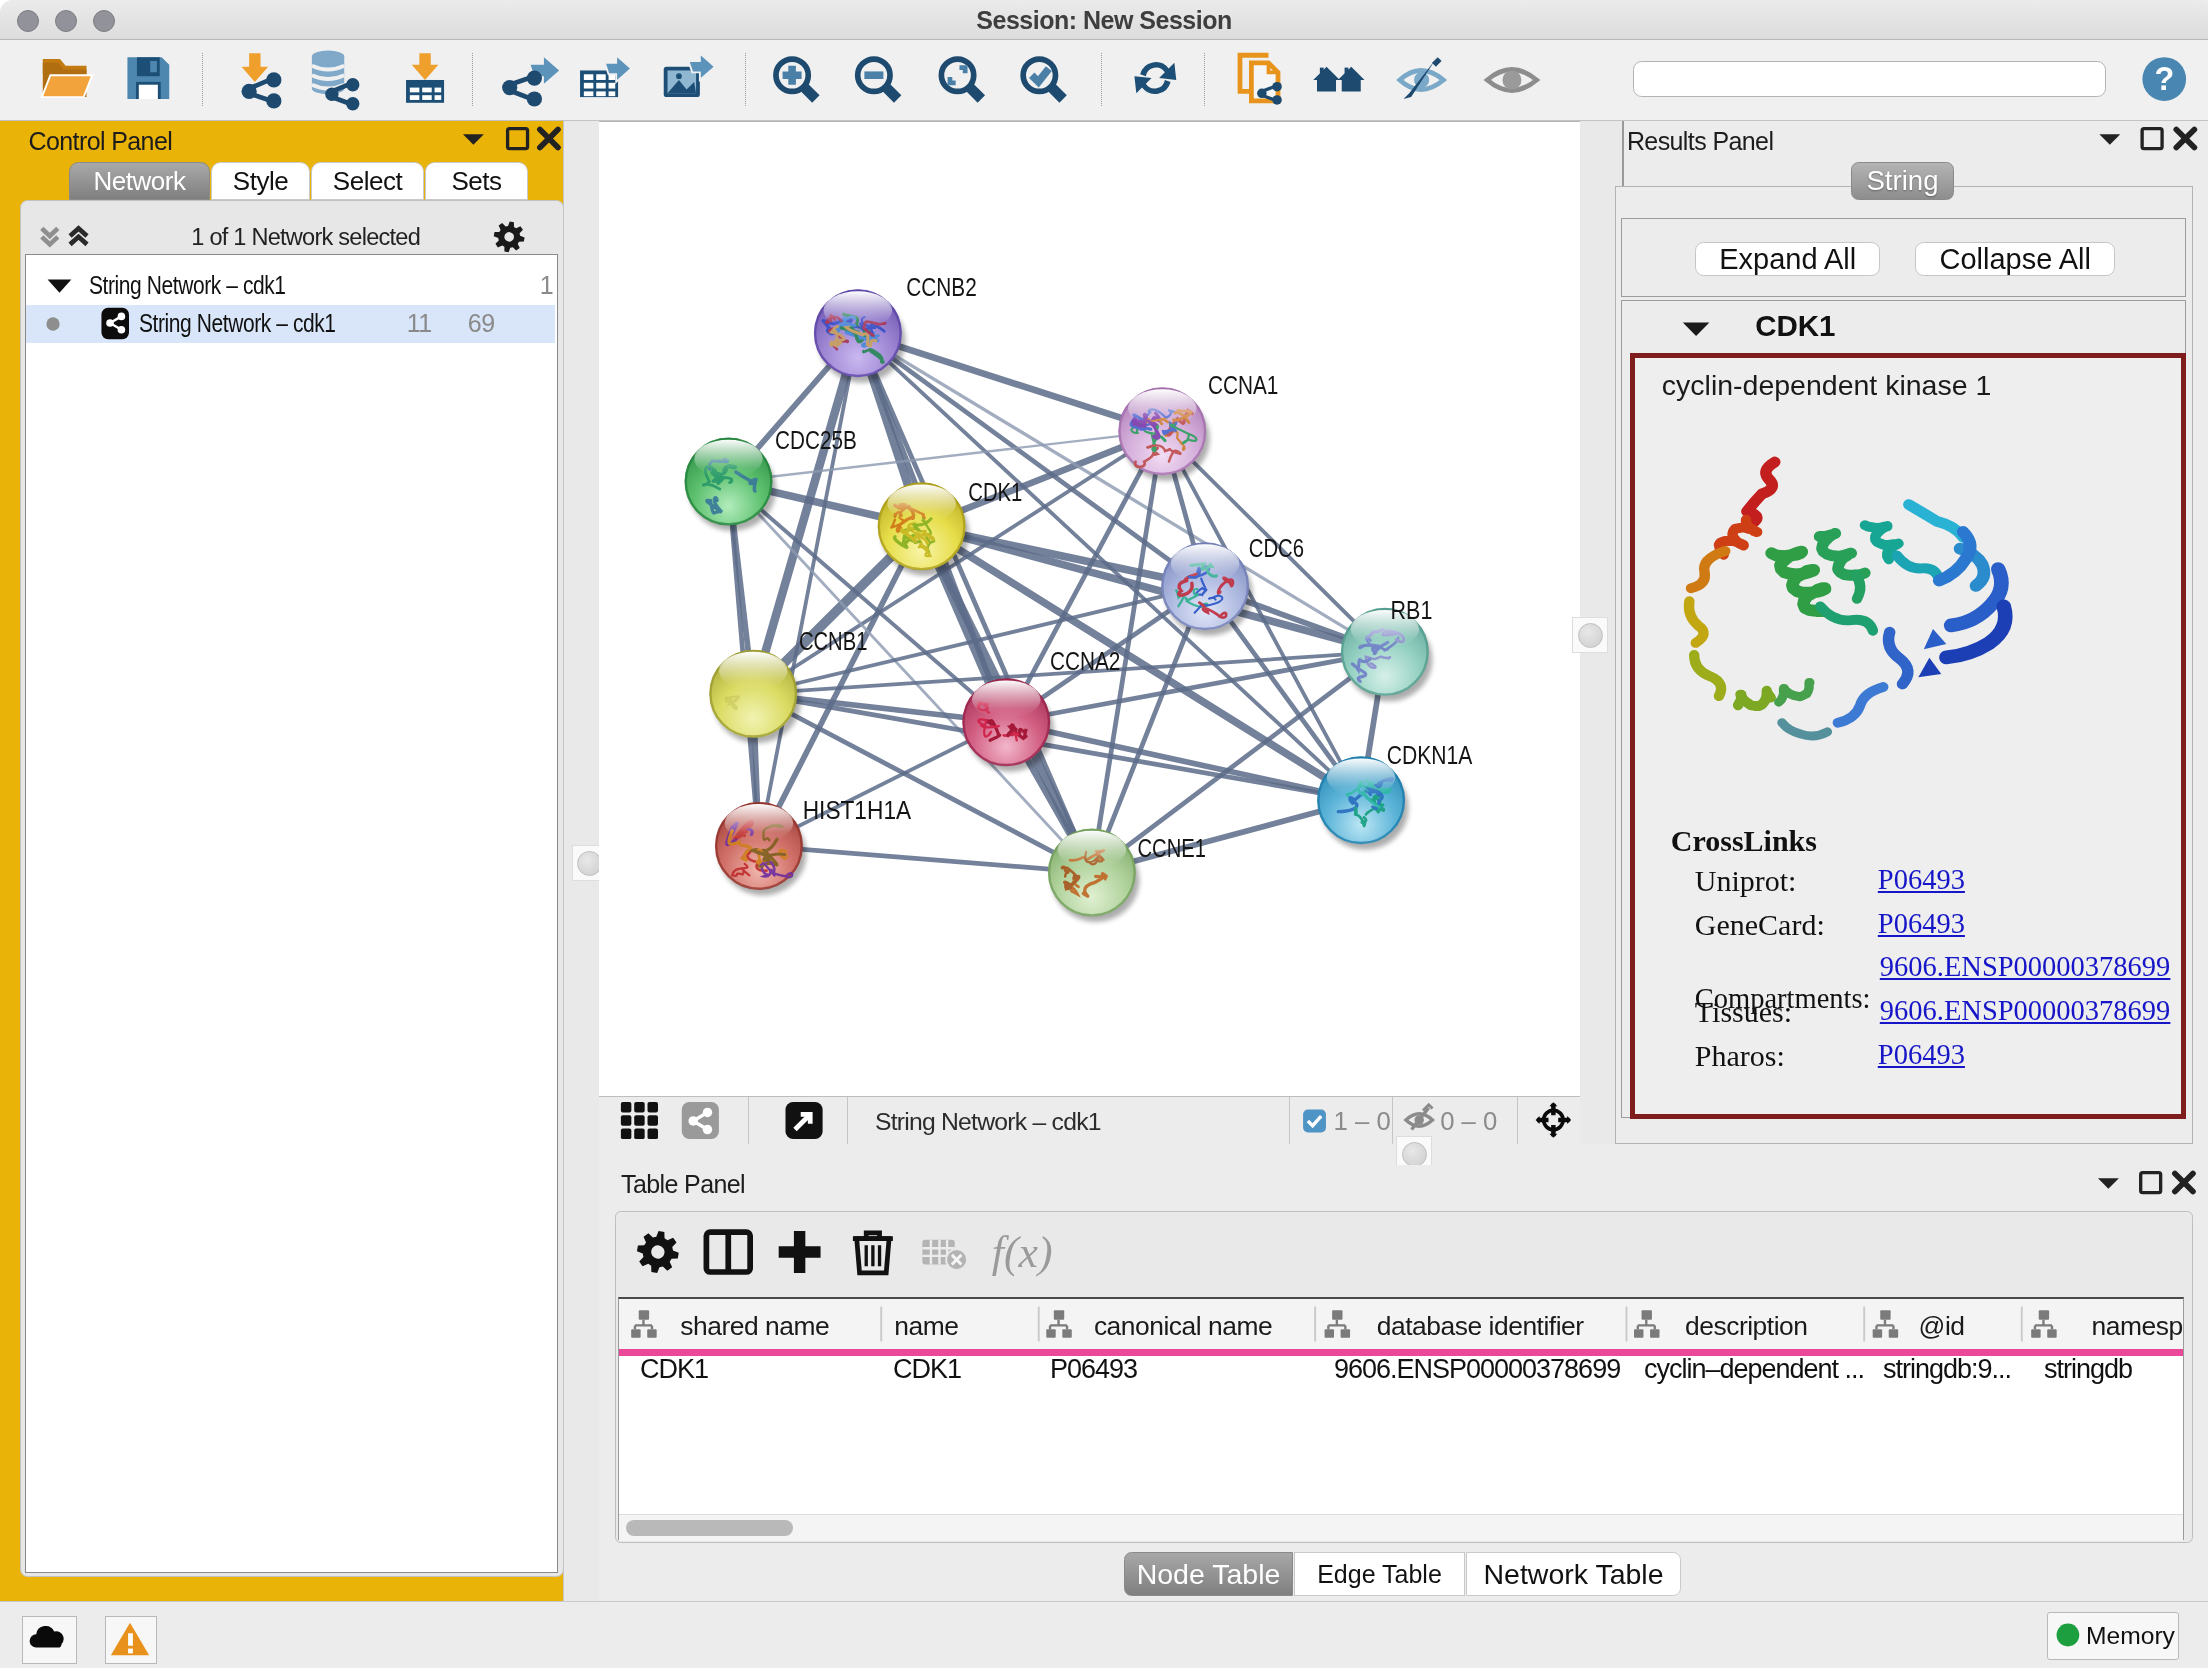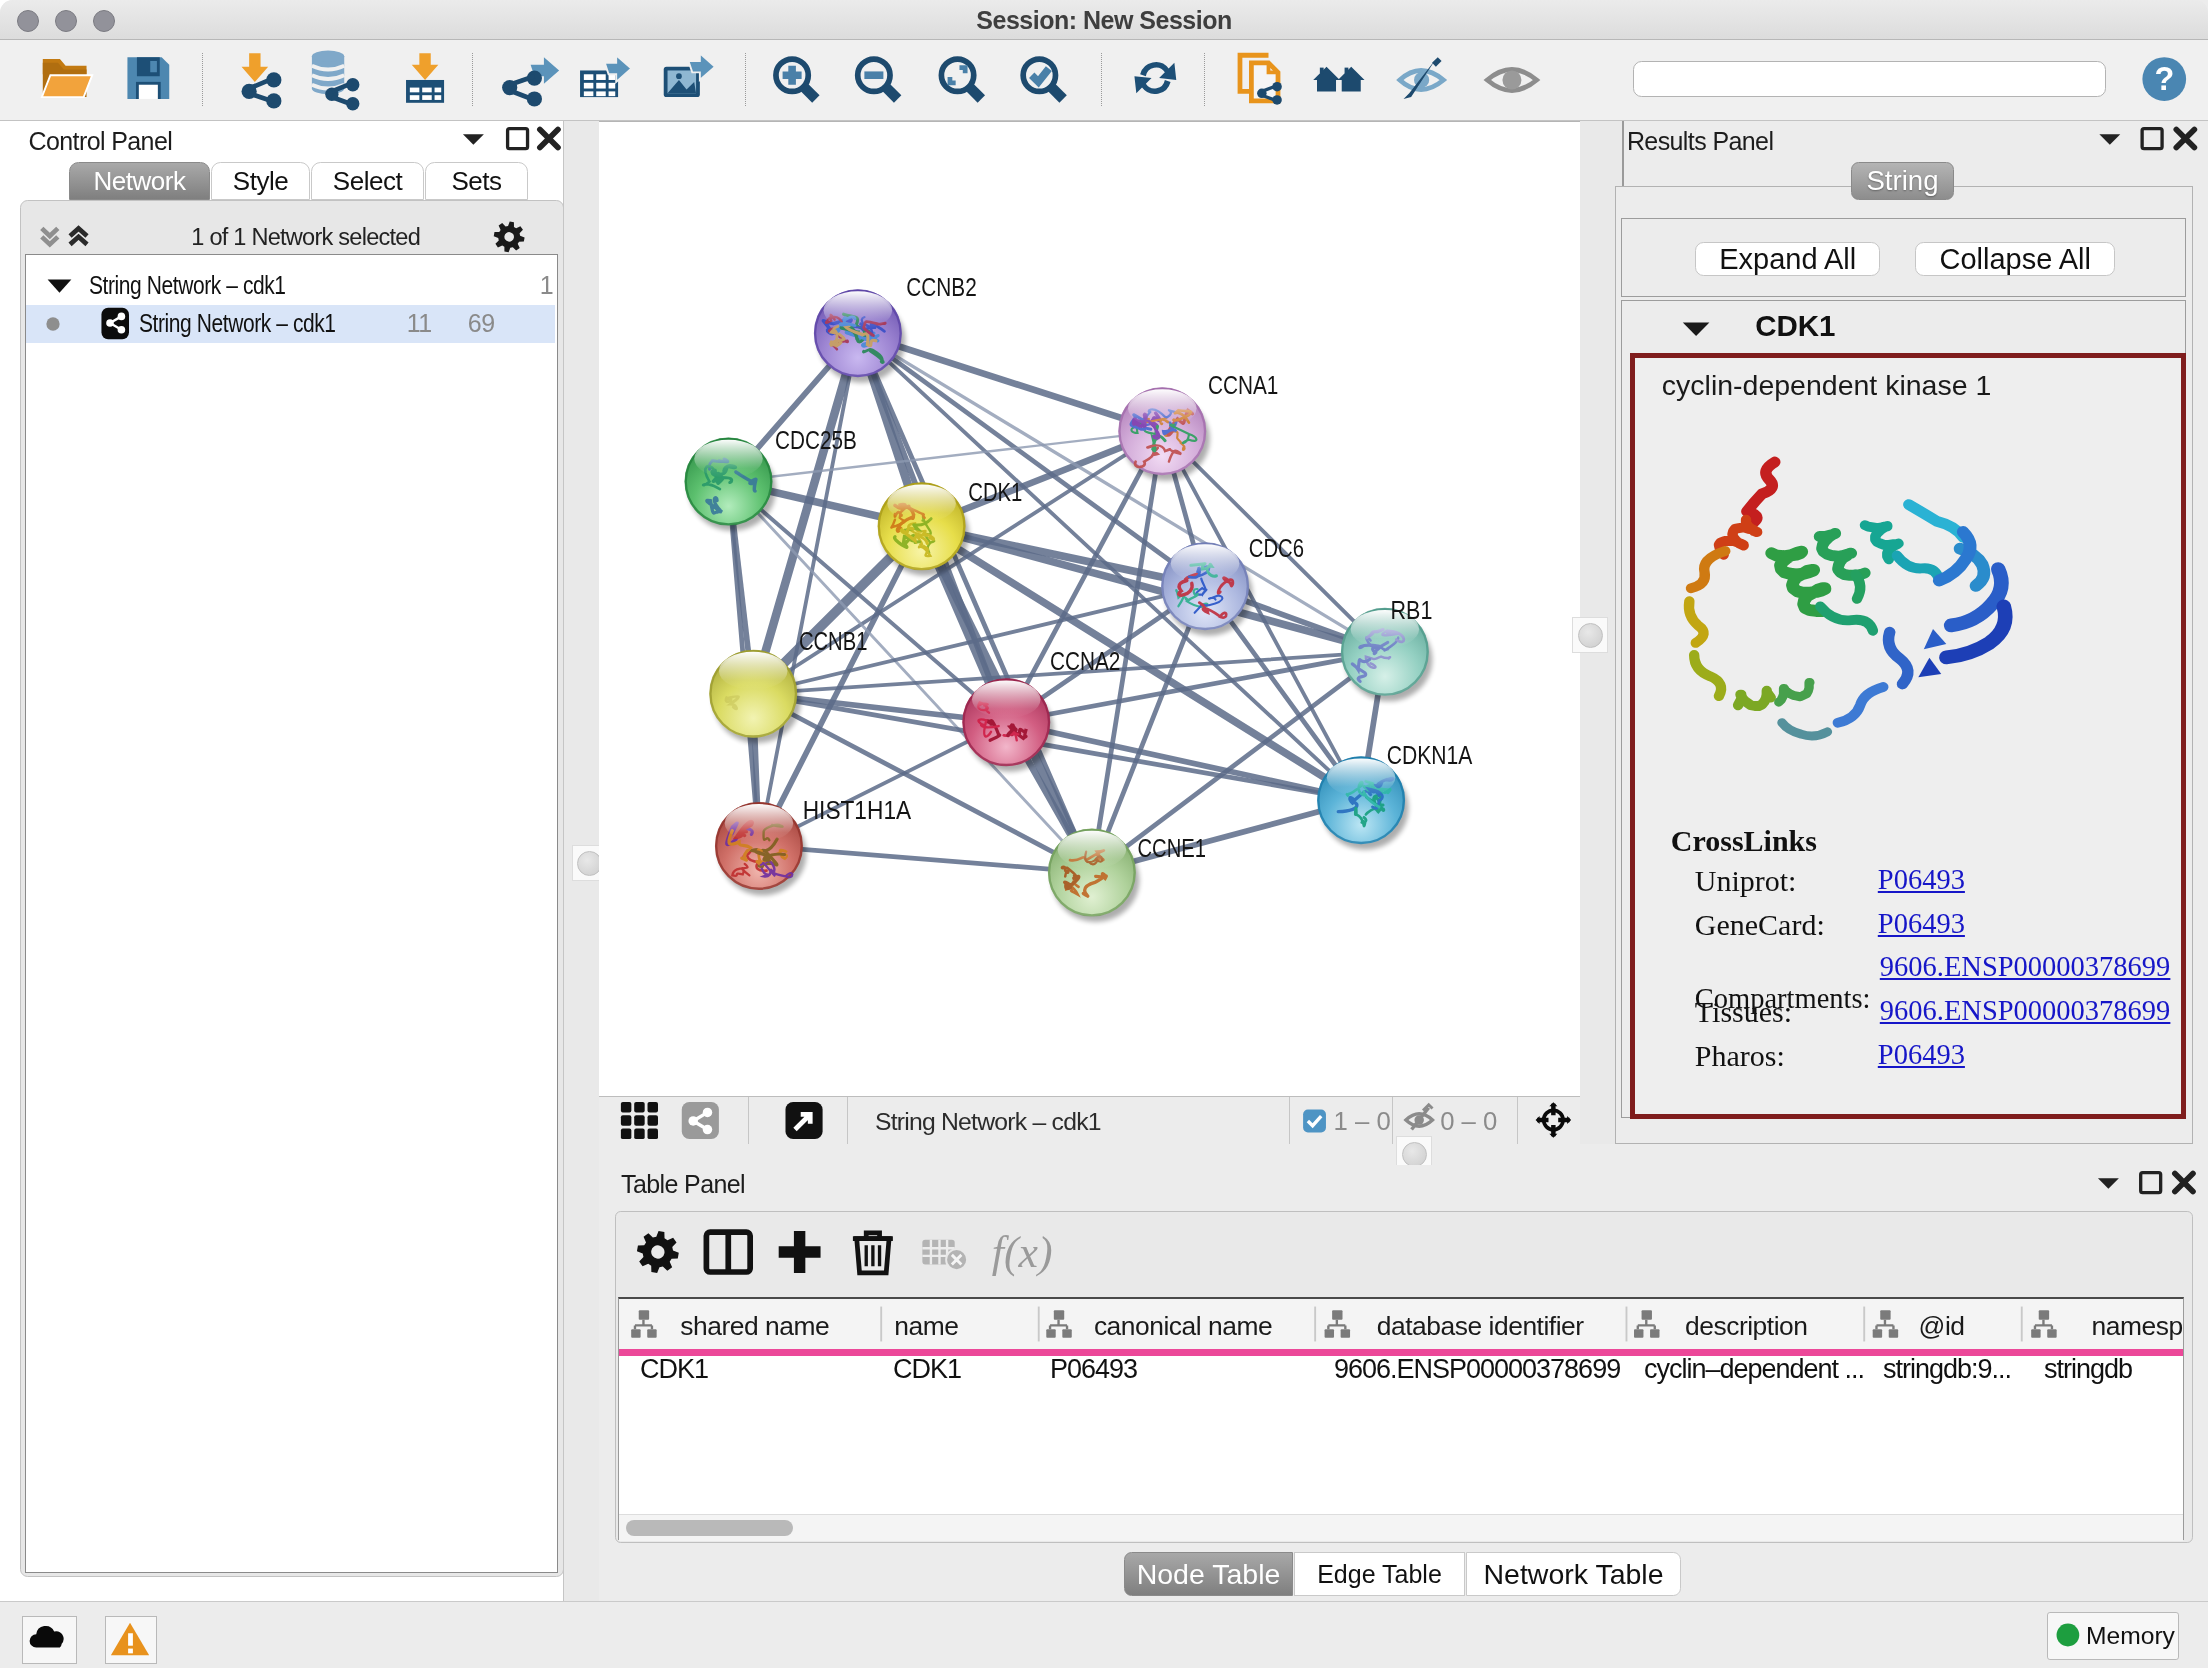--- a/index.html
+++ b/index.html
@@ -7,21 +7,21 @@
   #win{position:absolute;left:0;top:0;width:2208px;height:1668px;background:#ececec;border-radius:12.4px 12.4px 0 0;overflow:hidden;padding-left:32px;}
   
   #titlebar{position:absolute;left:0;top:0;width:2208px;height:39px;background:linear-gradient(#ebebeb,#dcdcdc);border-bottom:1px solid #b7b7b7;border-radius:12.4px 12.4px 0 0;}
   .tl{position:absolute;top:9.5px;width:22px;height:22px;border-radius:50%;background:#92929a;border:1.4px solid #7b7b82;box-sizing:border-box;}
   #wtitle{position:absolute;top:5.7px;left:0;width:2208px;text-align:center;font-size:25px;letter-spacing:-0.5px;font-weight:bold;color:#3e3e3e;}
   
   #toolbar{position:absolute;left:0;top:40px;width:2208px;height:80px;background:#f0f0f0;border-bottom:1px solid #c3c3c3;}
   .tsep{position:absolute;top:13.3px;height:53px;width:0;border-left:1.9px dotted #9a9a9a;}
   #searchbox{position:absolute;left:1633px;top:21px;width:473px;height:36px;background:#ffffff;border:1.9px solid #b3b3b3;border-radius:8.6px;box-sizing:border-box;}
   
-  #cpanel{position:absolute;left:0px;top:121px;width:563px;height:1480px;background:#ffffff;}
+  #cpanel{position:absolute;left:0px;top:121px;width:563px;height:1480px;background:#eab308;}
   .phead{font-size:25px;letter-spacing:-0.6px;color:#1c1c1c;}
   .tab{position:absolute;top:41px;height:38px;box-sizing:border-box;border:1px solid #c9c9c9;background:#ffffff;color:#111;font-size:26px;text-align:center;border-radius:9.5px 9.5px 0 0;letter-spacing:-0.5px;}
   .tabsel{background:linear-gradient(#a9a9a9,#7f7f7f);color:#fff;border-color:#8a8a8a;}
   #cbox{position:absolute;left:20px;top:79px;width:542px;height:1375px;background:#e7e7e7;border:1px solid #c2c2c2;border-radius:7.6px;}
   #selbar{position:absolute;left:3.8px;top:17px;width:533px;height:36px;}
   #treebox{position:absolute;left:3.8px;top:53px;width:533px;height:1319px;background:#ffffff;border:1.9px solid #8a8a8a;box-sizing:border-box;}
   .trow{position:absolute;left:0;width:529px;height:37px;font-size:25px;letter-spacing:-0.5px;color:#111;}
   
   #canvas{position:absolute;left:599px;top:121px;width:981px;height:976px;background:#ffffff;border-top:1px solid #b5b5b5;box-sizing:border-box;}
   #vsplit1{position:absolute;left:563px;top:121px;width:36px;height:1480px;background:#e9e9e9;border-left:1.9px solid #c5c5c5;box-sizing:border-box;}

